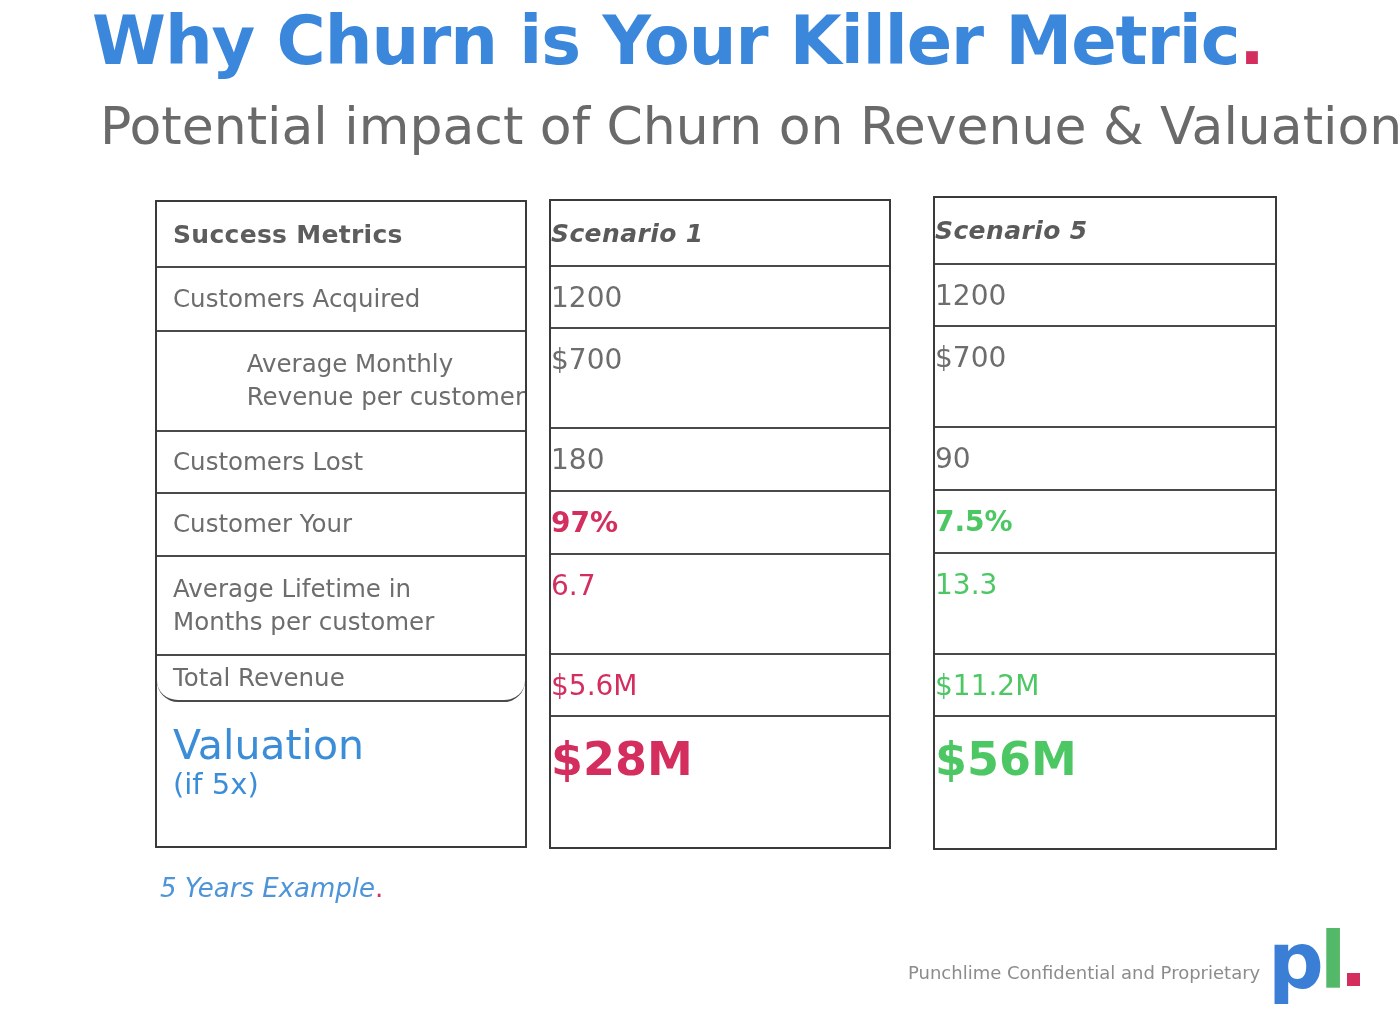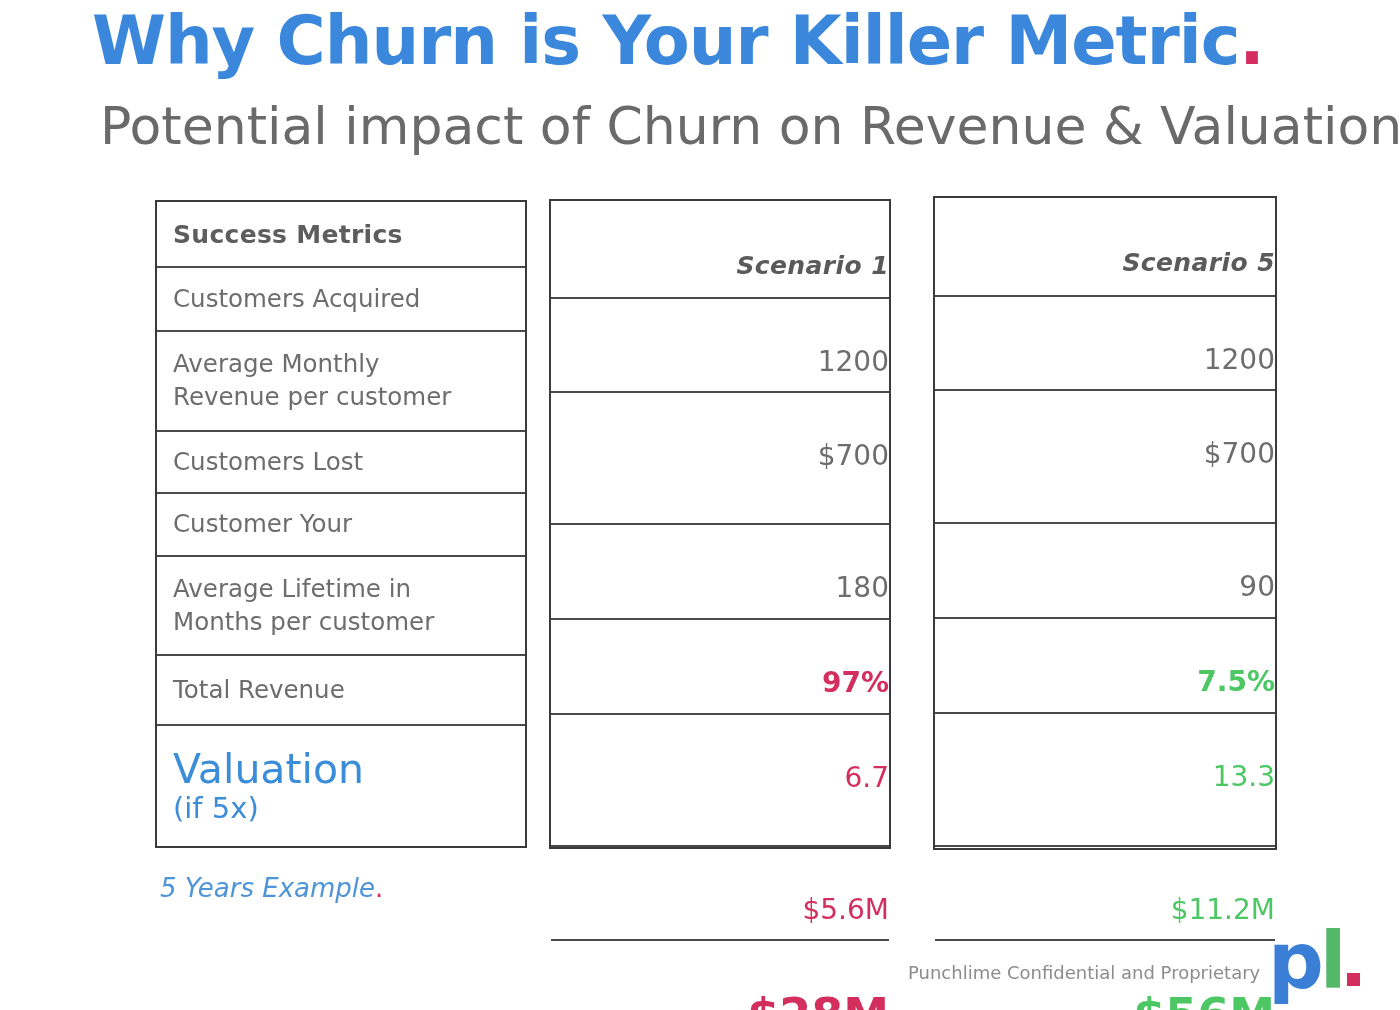--- a/index.html
+++ b/index.html
@@ -104,22 +104,21 @@
     width: 342px;
     height: 650px;
   }
   #scenario2-table {
     left: 933px;
     top: 196px;
     width: 344px;
     height: 654px;
   }
   .scn .row {
-    text-align: right;
-    margin-top: 32px;
+    text-align: left;
   }
   .scn-head {
     font-size: 25px;
     font-weight: bold;
     font-style: italic;
     color: #5a5a5a;
     letter-spacing: 0.4px;
     line-height: 1;
     padding-top: 20px;
   }
@@ -210,21 +209,21 @@
 <div class="tbl" id="metrics-table">
 
   <div class="row" style="height:66px;">
     <span class="metric-head">Success Metrics</span>
   </div>
 
   <div class="row" style="height:64px;">
     <span class="metric-label">Customers Acquired</span>
   </div>
 
-  <div class="row" style="height:100px;">
+  <div class="row" style="height:100px;justify-content:flex-end;">
     <span class="metric-label">
       <span>Average Monthly</span><br>
       <span>Revenue per customer</span>
     </span>
   </div>
 
   <div class="row" style="height:62px;">
     <span class="metric-label">Customers Lost</span>
   </div>
 
@@ -232,21 +231,21 @@
     <span class="metric-label">Customer Your</span>
   </div>
 
   <div class="row" style="height:99px;">
     <span class="metric-label">
       <span>Average Lifetime in</span><br>
       <span>Months per customer</span>
     </span>
   </div>
 
-  <div class="row" style="height:70px;">
+  <div class="row" style="height:46px;border-radius:21px;">
     <span class="metric-label">Total Revenue</span>
   </div>
 
   <div class="row valuation-cell" style="height:129px;">
     <div class="valuation-main">Valuation</div>
     <div class="valuation-sub">(if 5x)</div>
   </div>
 
 </div>
 

